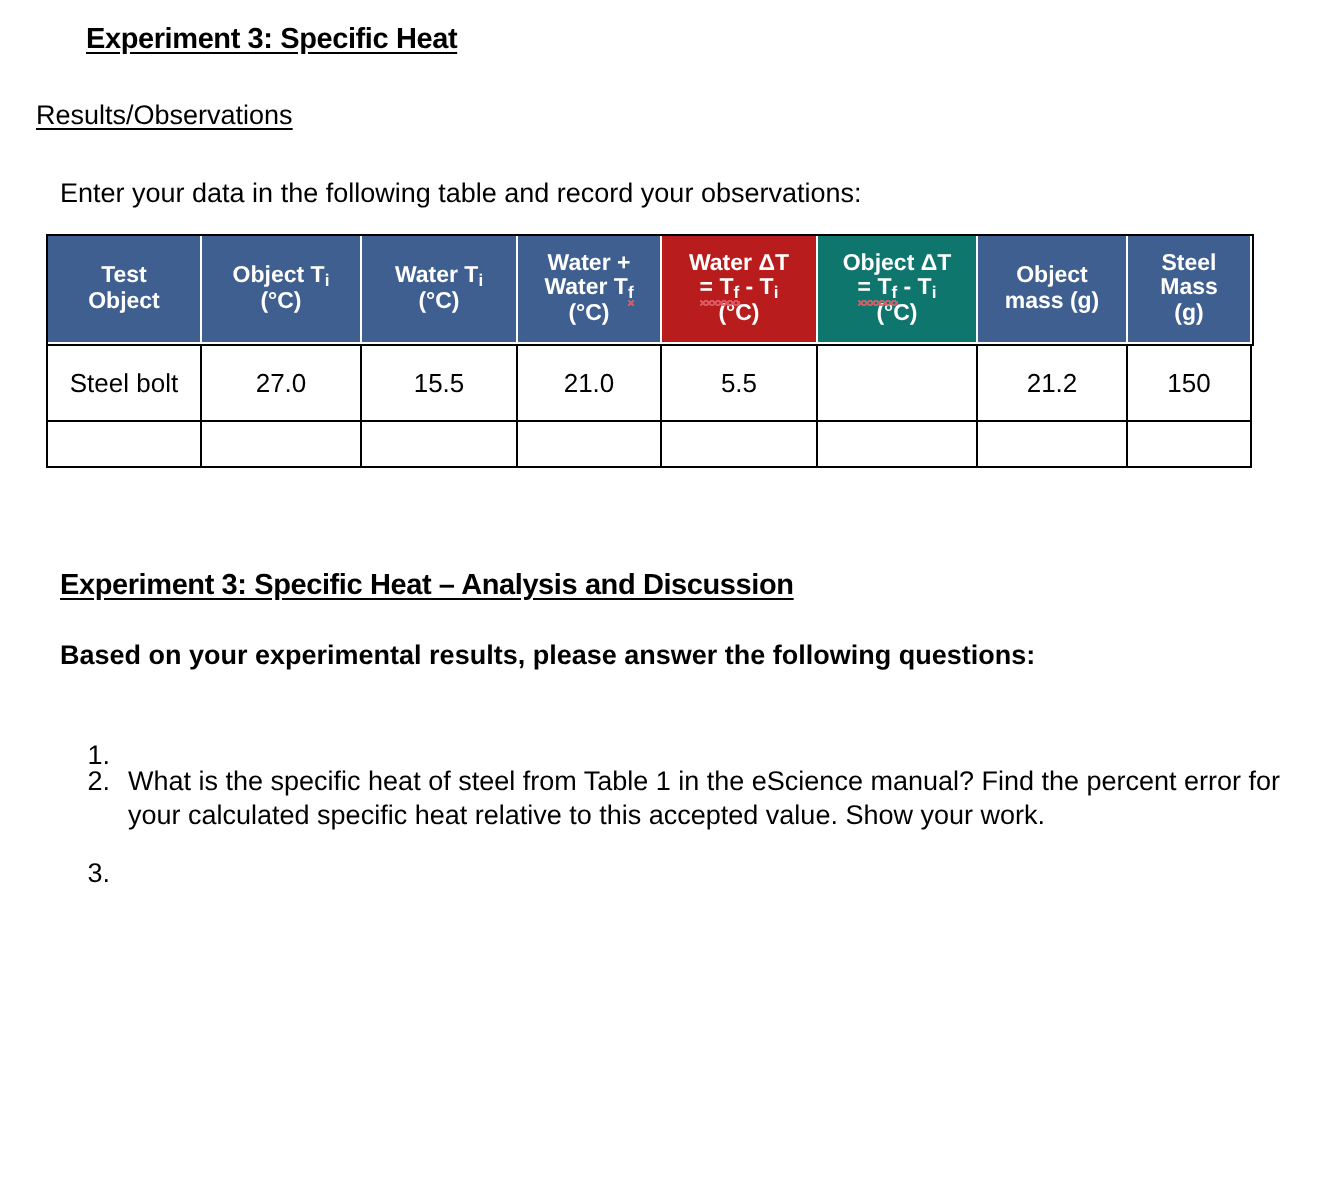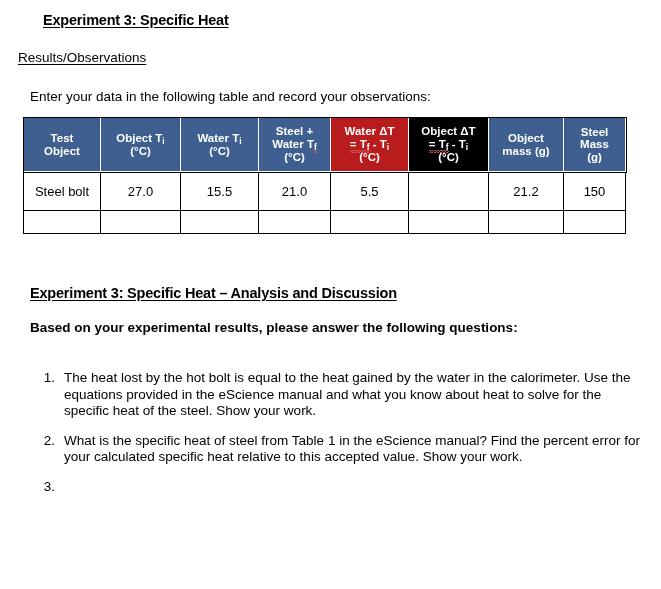--- a/index.html
+++ b/index.html
@@ -177,30 +177,30 @@
         </th>
         <th style="background: rgb(62, 95, 143);">
           <span class="hdr-line"><span>Object T</span><span class="sub">i</span></span>
           <span class="hdr-line">(°C)</span>
         </th>
         <th style="background: rgb(62, 95, 143);">
           <span class="hdr-line"><span>Water T</span><span class="sub">i</span></span>
           <span class="hdr-line">(°C)</span>
         </th>
         <th style="background: rgb(62, 95, 143);">
-          <span class="hdr-line">Steel +</span>
+          <span class="hdr-line">Water +</span>
           <span class="hdr-line"><span>Water T</span><span class="squig"><span class="sub">f</span></span></span>
           <span class="hdr-line">(°C)</span>
         </th>
         <th style="background: #b91c1c;">
           <span class="hdr-line">Water ΔT</span>
           <span class="hdr-line"><span class="squig"><span>= T</span><span class="sub">f</span></span><span> - T</span><span class="sub">i</span></span>
           <span class="hdr-line">(°C)</span>
         </th>
-        <th style="background: #000000;">
+        <th style="background: #0f766e;">
           <span class="hdr-line">Object ΔT</span>
           <span class="hdr-line"><span class="squig"><span>= T</span><span class="sub">f</span></span><span> - T</span><span class="sub">i</span></span>
           <span class="hdr-line">(°C)</span>
         </th>
         <th style="background: rgb(62, 95, 143);">
           <span class="hdr-line">Object</span>
           <span class="hdr-line">mass (g)</span>
         </th>
         <th style="background: rgb(62, 95, 143);">
           <span class="hdr-line">Steel</span>
@@ -233,21 +233,20 @@
     </tbody>
   </table>
 
   <div class="h-title" style="left:30px; top:285px;">Experiment 3: Specific Heat – Analysis and Discussion</div>
 
   <div class="p-bold" style="left:30px; top:320px;">Based on your experimental results, please answer the following questions:</div>
 
   <ol class="qlist">
     <li class="qitem">
       <span class="qnum">1.</span>
-      <span>The heat lost by the hot bolt is equal to the heat gained by the water in the calorimeter. Use the equations provided in the eScience manual and what you know about heat to solve for the specific heat of the steel. Show your work.</span>
     </li>
     <li class="qitem">
       <span class="qnum">2.</span>
       <span>What is the specific heat of steel from Table 1 in the eScience manual?  Find the percent error for your calculated specific heat relative to this accepted value. Show your work.</span>
     </li>
     <li class="qitem">
       <span class="qnum">3.</span>
     </li>
   </ol>
 

